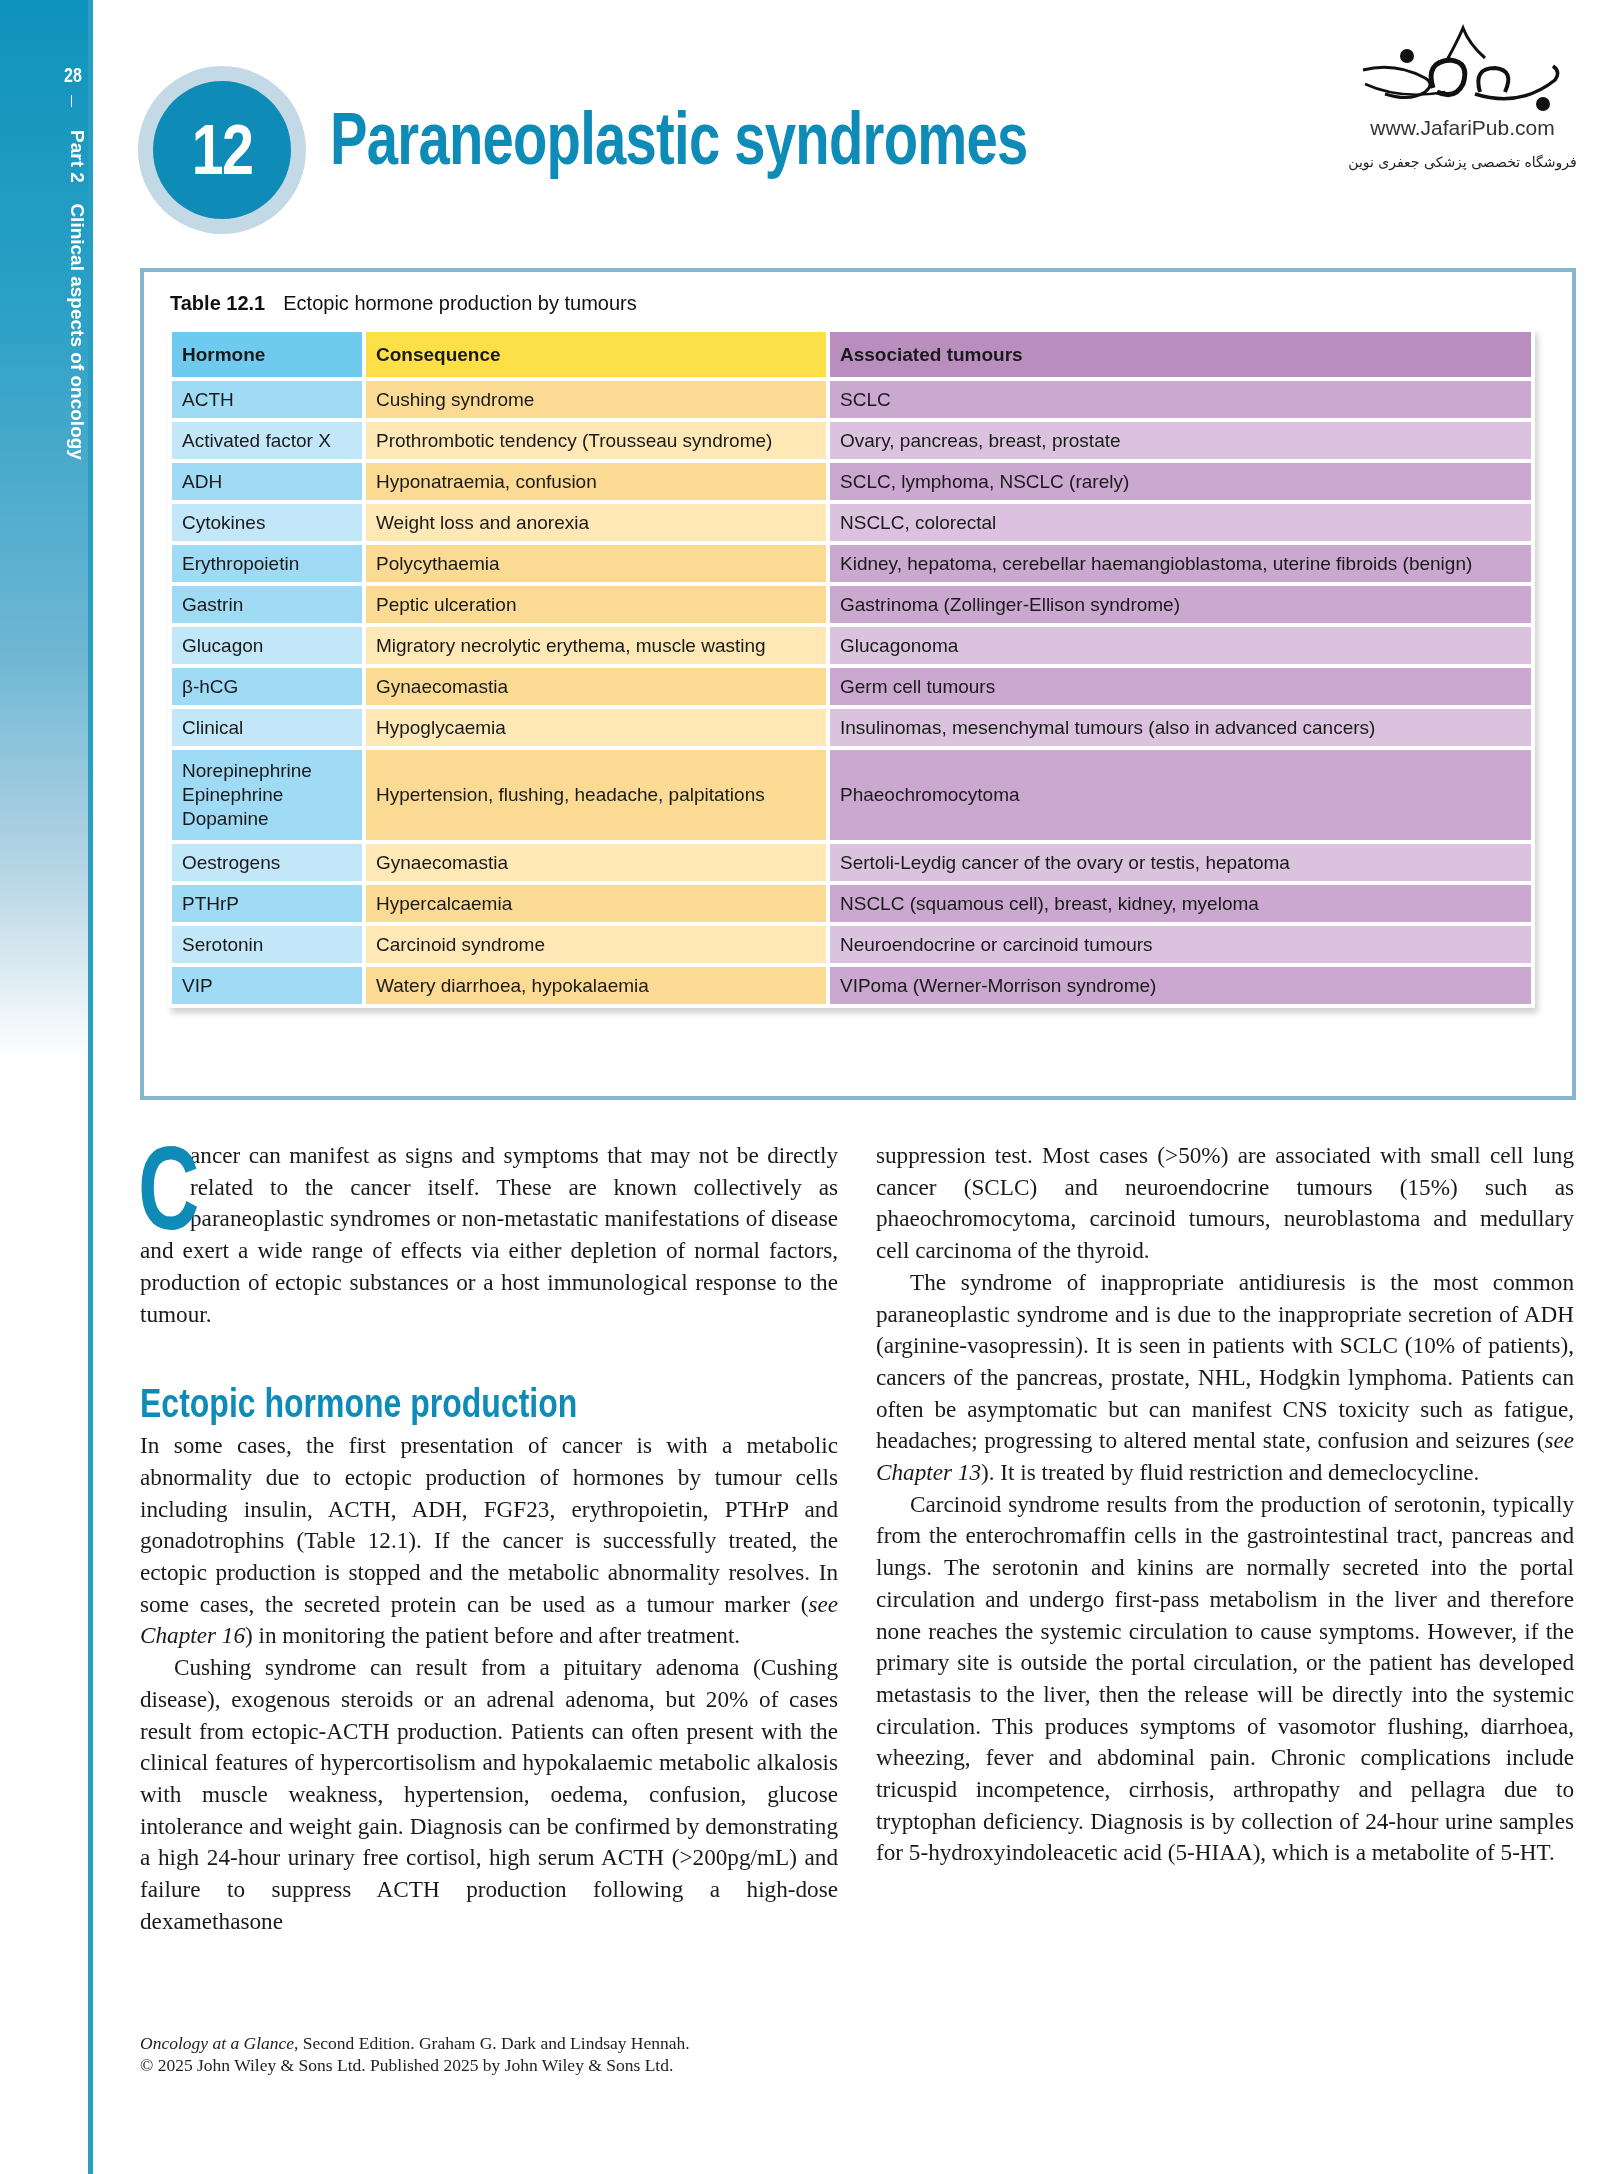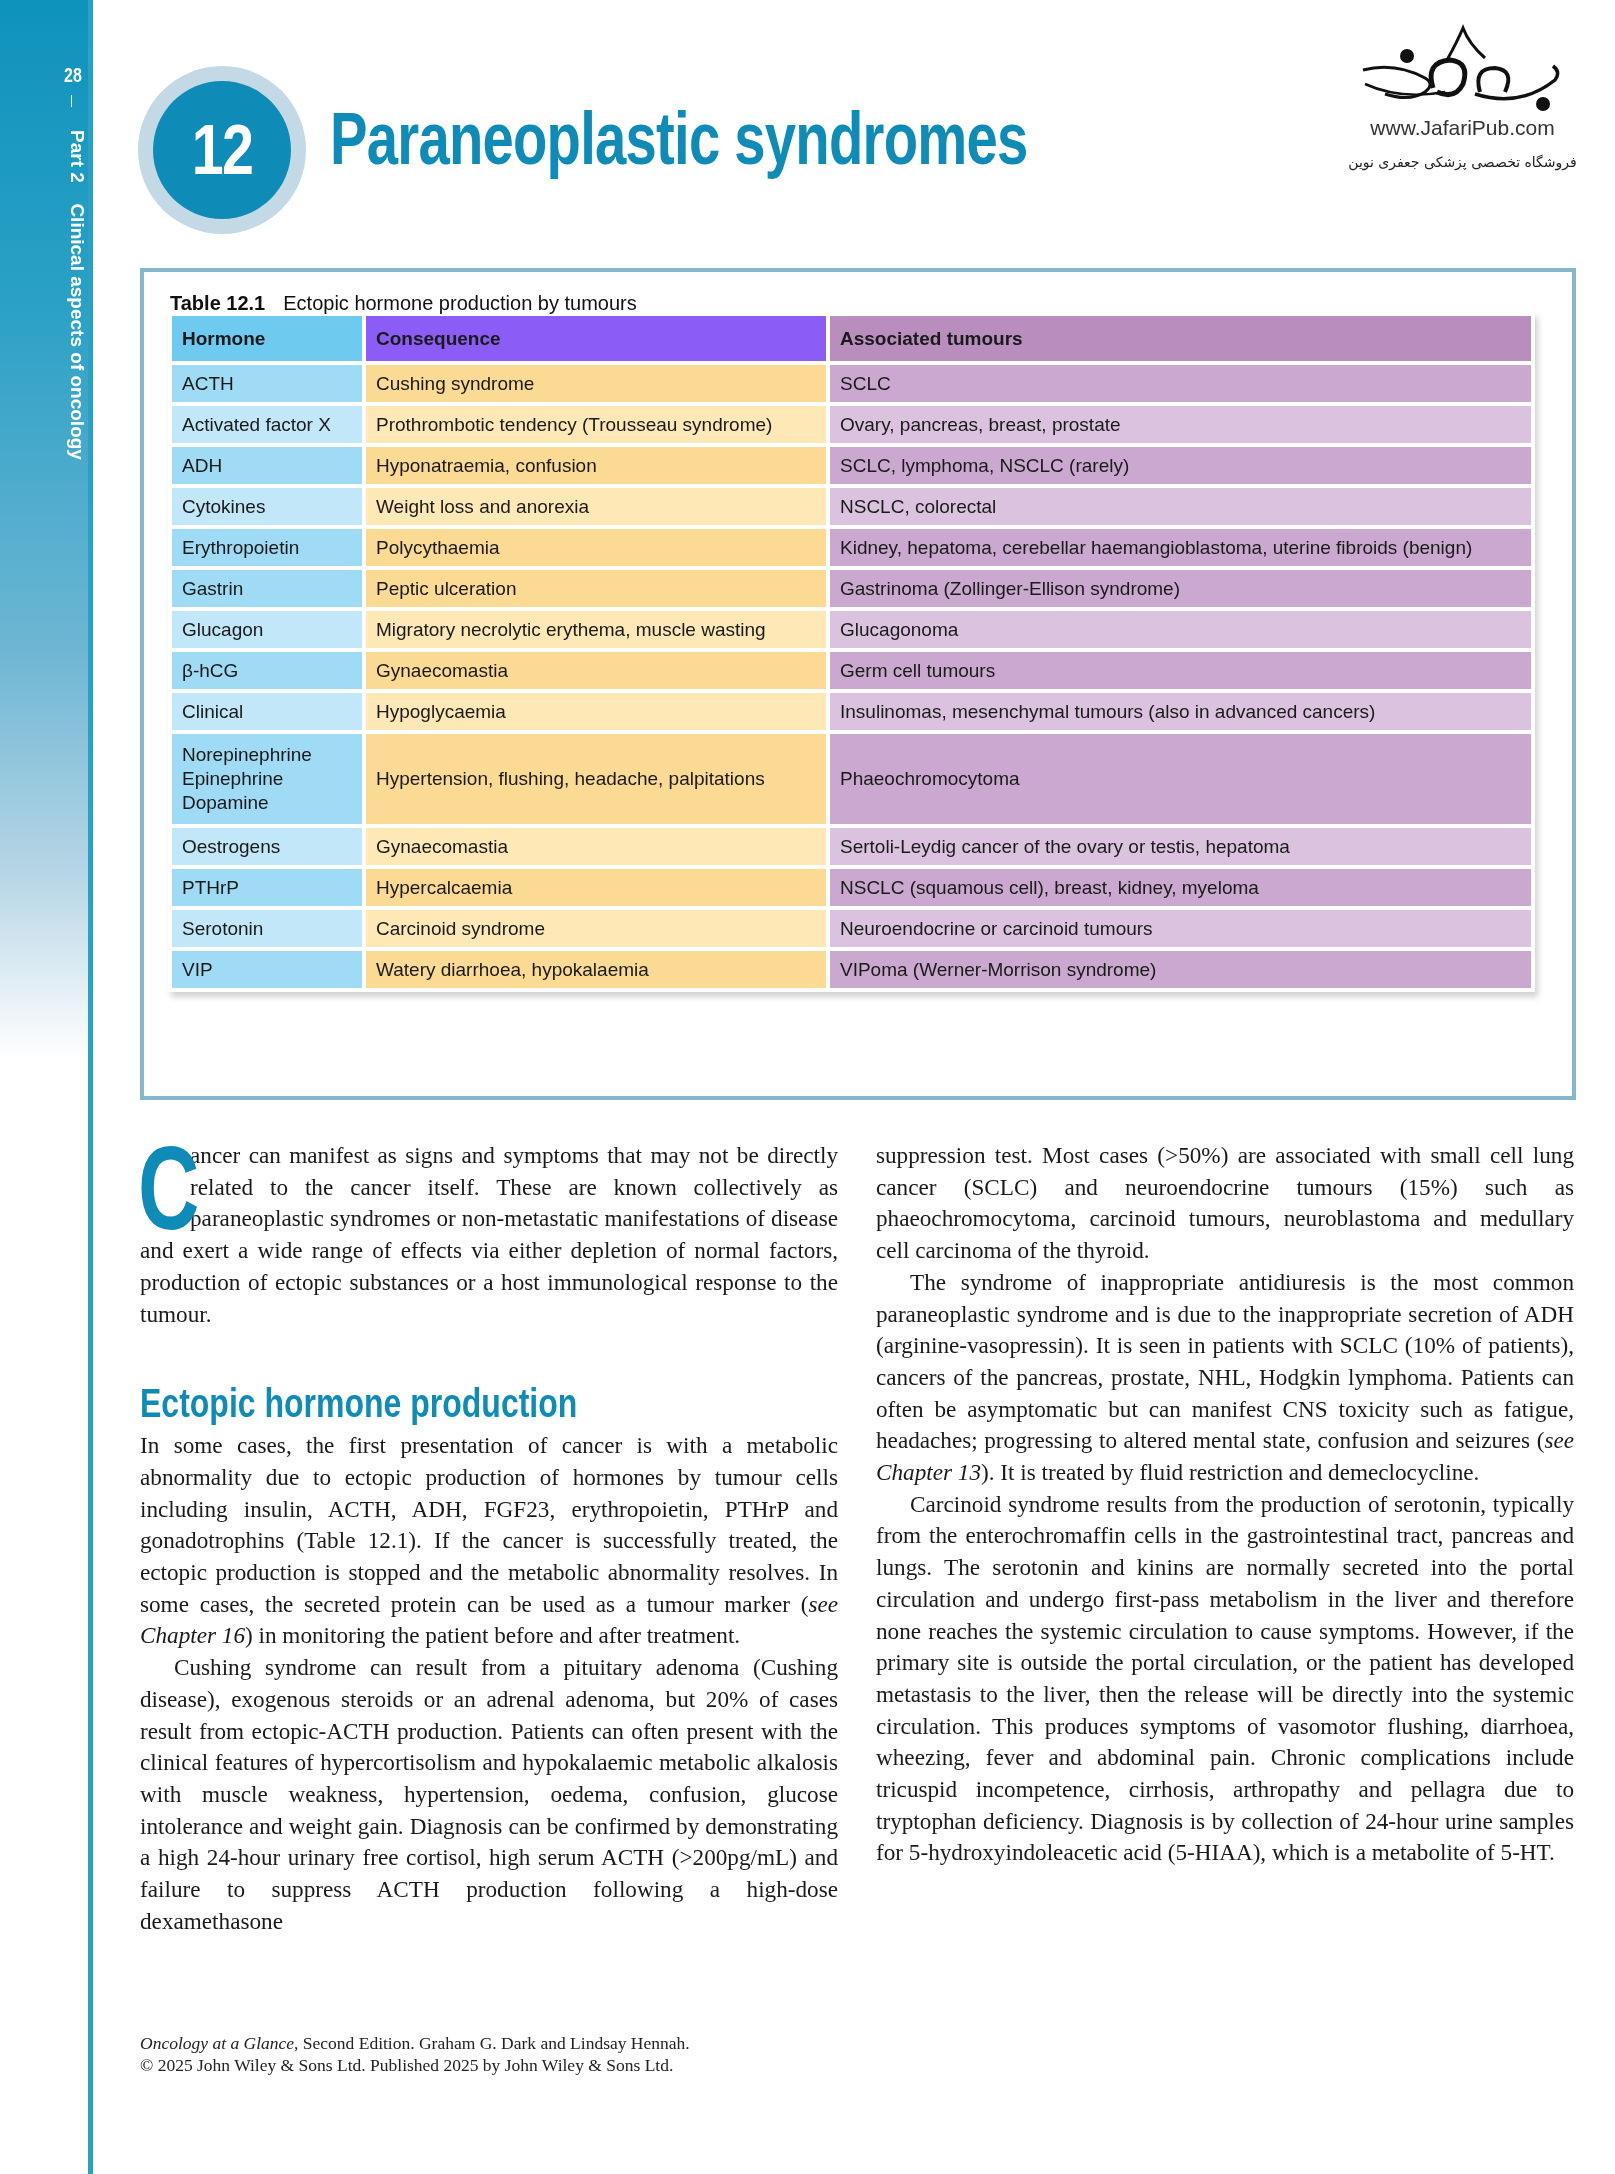--- a/index.html
+++ b/index.html
@@ -65,29 +65,29 @@
   .table-frame {
     position:absolute; left:140px; top:268px; width:1428px; height:824px;
     border:4px solid #86b6cc; background:#ffffff;
   }
   .table-caption {
     position:absolute; left:26px; top:20px; font-family:"Liberation Sans", sans-serif;
     font-size:20px; color:#111; white-space:nowrap;
   }
   .table-caption .cap-num { font-weight:bold; margin-right:18px; }
   table.ectopic {
-    position:absolute; left:24px; top:40px; width:1367px; border-collapse:separate;
+    position:absolute; left:24px; top:56px; width:1367px; border-collapse:separate;
     border-spacing:4px 4px; font-family:"Liberation Sans", sans-serif; font-size:19px; color:#1a1a1a;
     box-shadow:3px 5px 6px rgba(0,0,0,0.18);
   }
   table.ectopic th, table.ectopic td { text-align:left; padding:0 10px; vertical-align:middle; }
   table.ectopic th { height:45px; font-weight:bold; }
   table.ectopic td { height:37px; line-height:24px; }
   th.col-h { background:#6fcaef; width:170px; }
-  th.col-c { background:#8b5cf6; width:440px;margin-left:33px; }
+  th.col-c { background:#fde047; width:440px;margin-left:33px; }
   th.col-a { background:#b98ebf; }
   tr.dark td.col-h { background:#a0dbf5; }
   tr.dark td.col-c { background:#fbdb94; }
   tr.dark td.col-a { background:#caa8cf; }
   tr.light td.col-h { background:#c2e7f8; }
   tr.light td.col-c { background:#fde8b6; }
   tr.light td.col-a { background:#dbc3df; }
 
   
   .col { position:absolute; top:1140px; width:698px; font-size:23.2px; line-height:31.7px; text-align:justify; }

